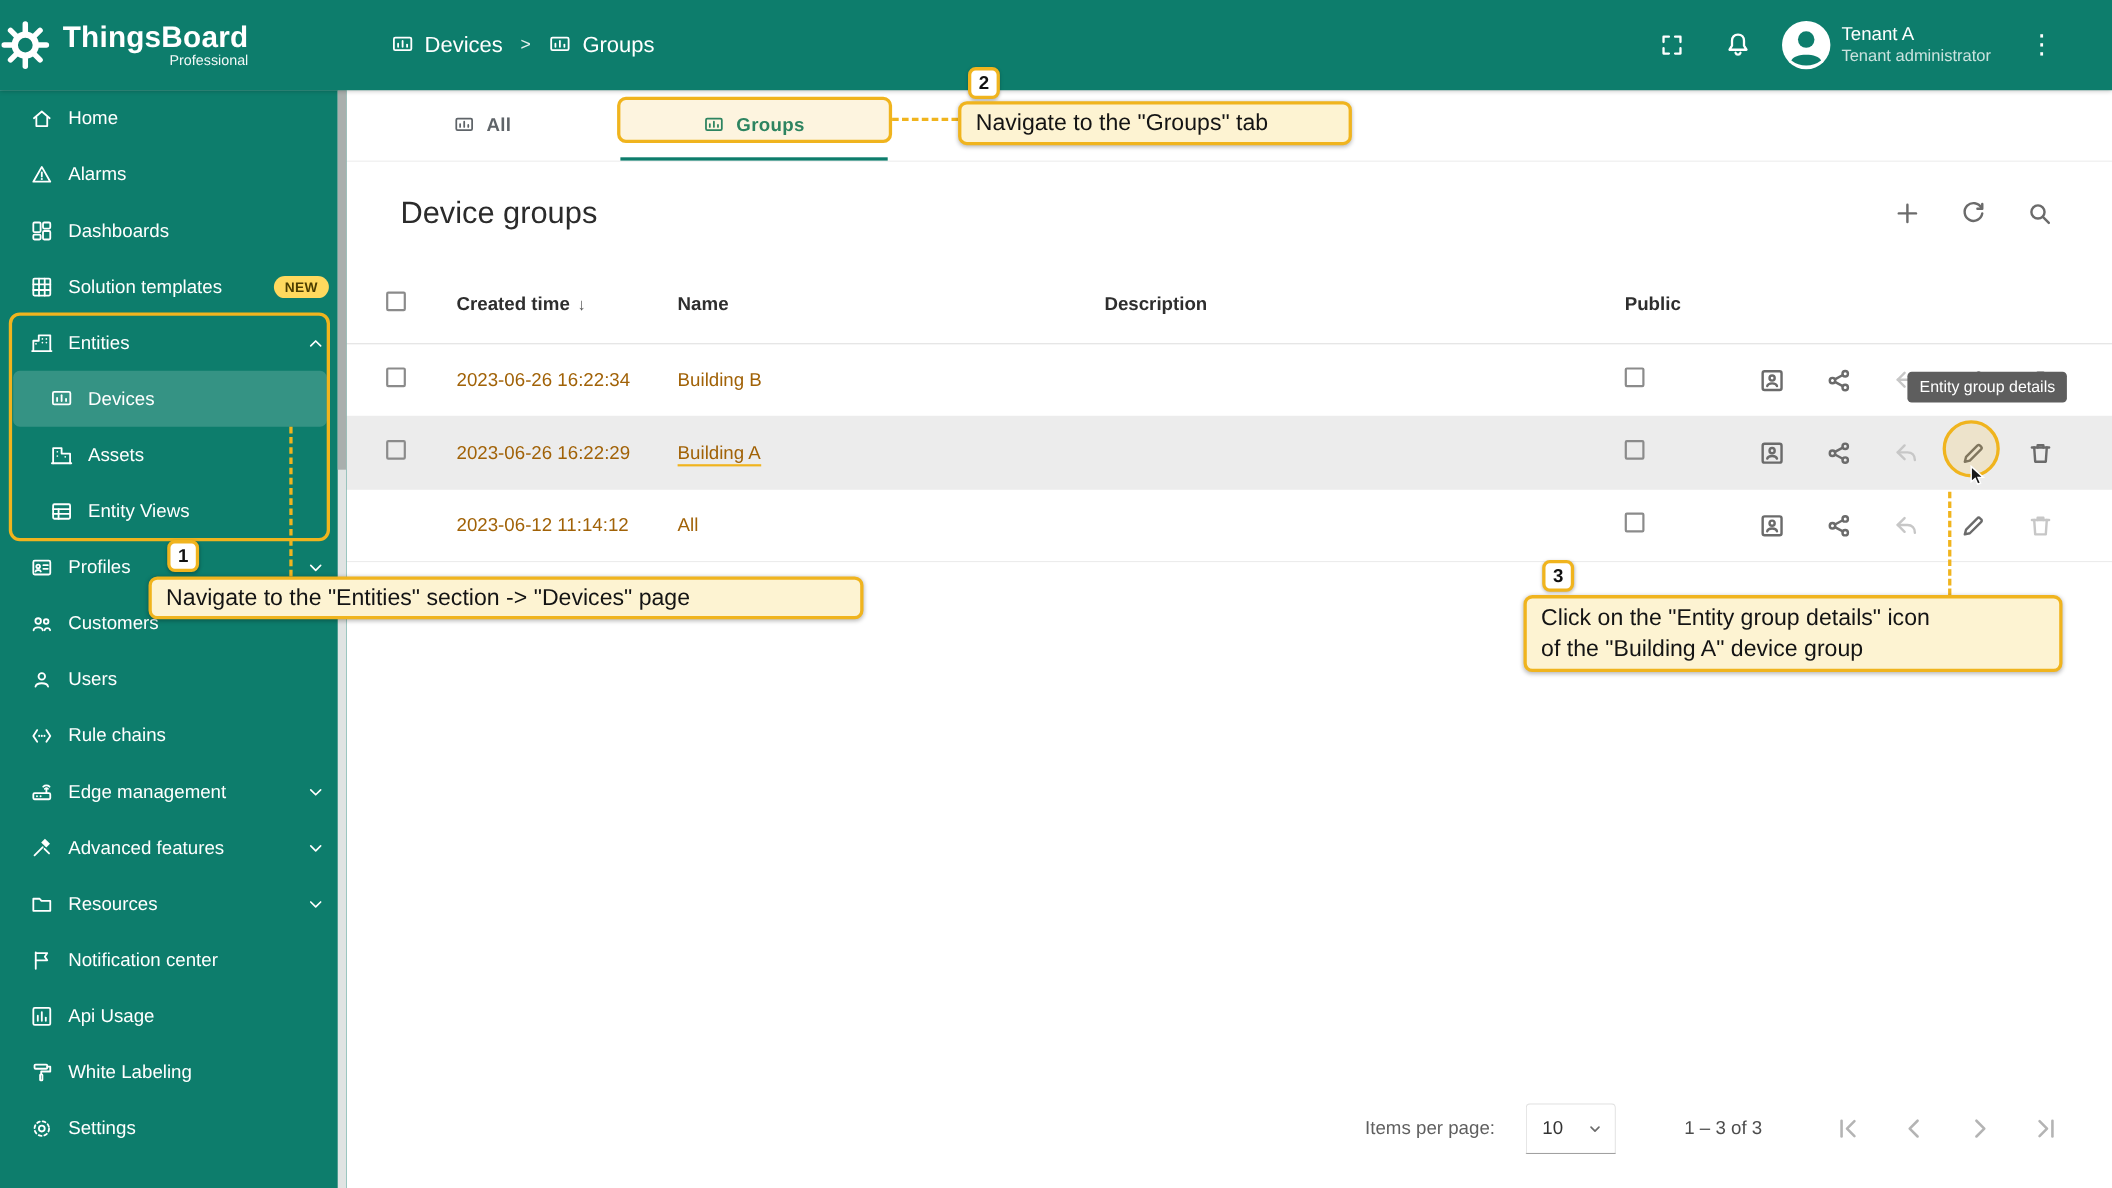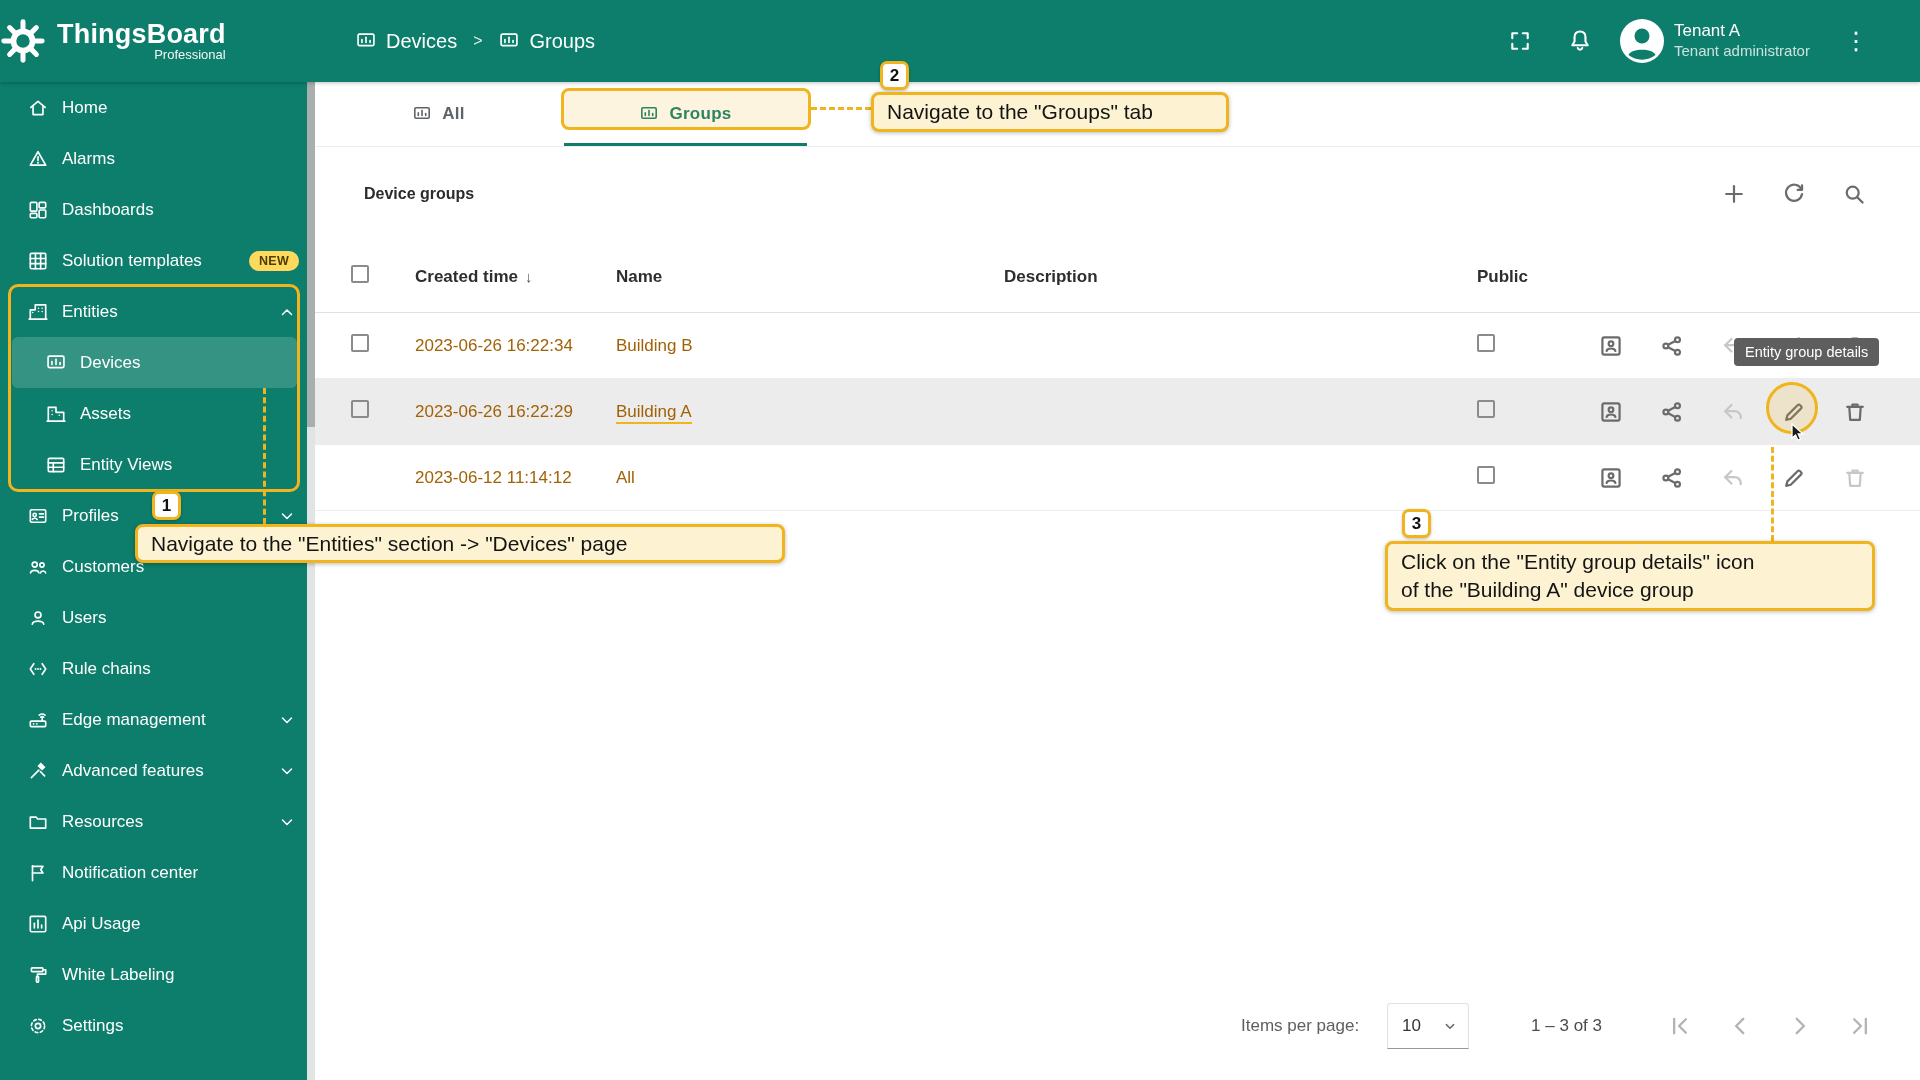--- a/index.html
+++ b/index.html
@@ -57,21 +57,21 @@
   .main{position:absolute;top:82px;left:315px;right:0;bottom:0;background:#fff;display:flex;flex-direction:column}
   .tabbar{height:64px;display:flex;border-bottom:1px solid #ededed;flex:none}
   .tab{width:247px;display:flex;align-items:center;justify-content:center;gap:10px;font-size:17px;
        font-weight:600;color:#5f6469;position:relative;cursor:pointer;letter-spacing:.3px}
   .tab svg{width:20px;height:20px}
   .tab.active{color:var(--brand)}
   .tab.active svg *{stroke:var(--brand)}
   .tab.active::after{content:"";position:absolute;left:2px;right:2px;bottom:0;height:3px;background:var(--brand)}
 
   .title-row{height:94px;display:flex;align-items:center;padding:0 52px 0 49px;flex:none}
-  .title{font-size:16px;font-weight:700;color:#2b2b2b}
+  .title{font-size:28px;font-weight:400;color:#2b2b2b}
   .title-actions{margin-left:auto;display:flex;gap:32px}
   .abtn{width:28px;height:28px;display:flex;align-items:center;justify-content:center;cursor:pointer;flex:none}
   .abtn svg{width:26px;height:26px;display:block}
 
   .grid-head,.grid-row{display:grid;grid-template-columns:100px 201px 388px 473px 90px 1fr;align-items:center}
   .grid-head{height:71px;border-bottom:1px solid #e0e0e0;font-size:17px;font-weight:700;color:#2e2e2e;flex:none}
   .grid-row{height:65px;border-bottom:1px solid #ececec;font-size:17px;color:#a16207;flex:none}
   .grid-row.hl{background:#ececec}
   .cbcell{padding-left:36px}
   .cb{width:18px;height:18px;border:2px solid #8b8b8b;border-radius:2px;display:inline-block;

